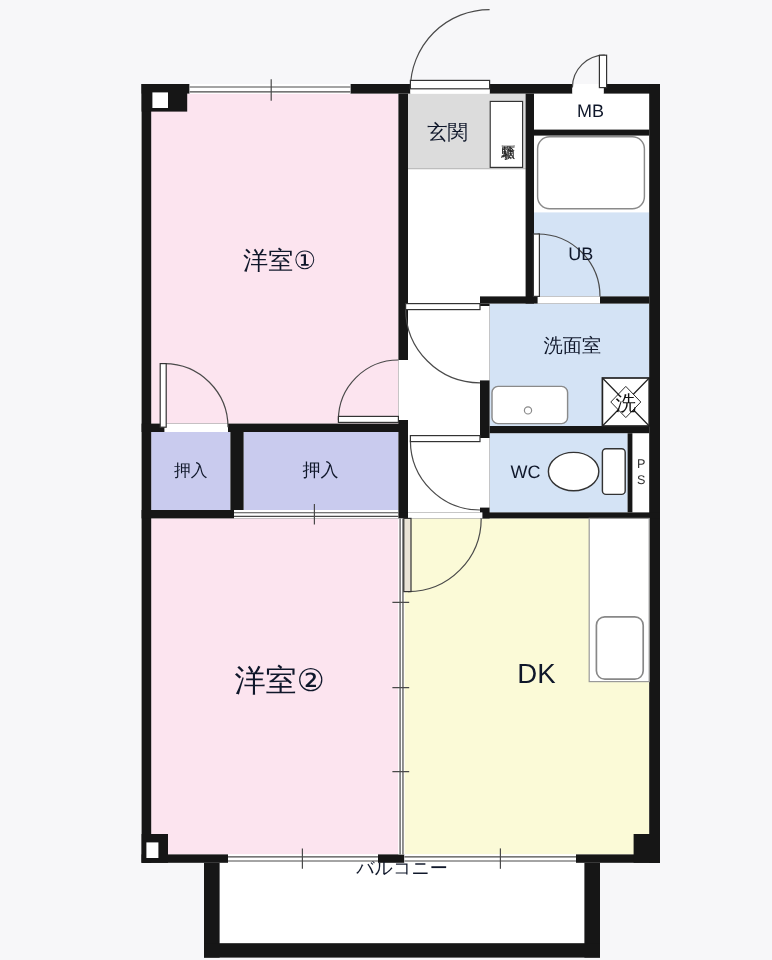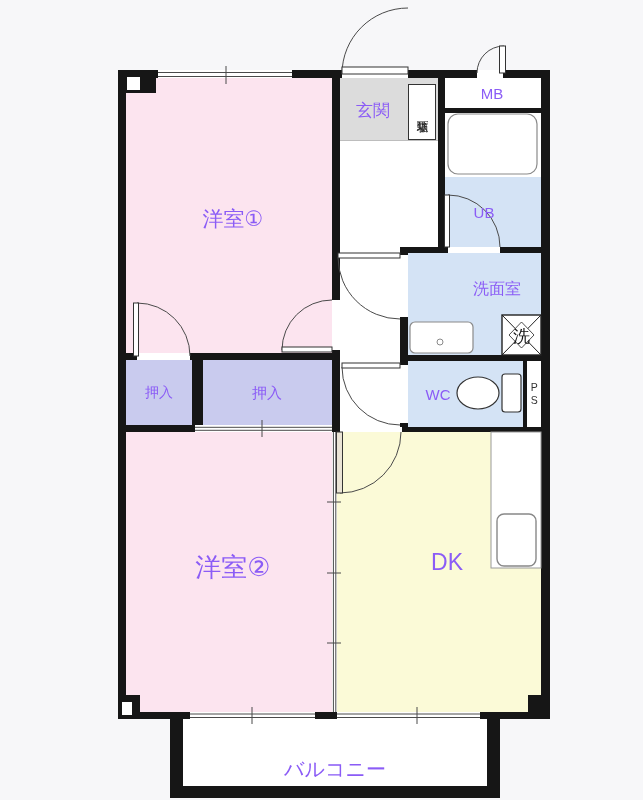--- a/index.html
+++ b/index.html
@@ -7,21 +7,21 @@
   .abs{position:absolute;}
   .wall{position:absolute;background:#161616;}
   .gap{position:absolute;background:#ffffff;}
   .room{position:absolute;}
   .room.pink{background:#fce4ef;}
   .room.lav{background:#c9cbee;}
   .room.blue{background:#d4e3f5;}
   .room.yellow{background:#fbfad7;}
   .room.gray{background:#dcdcdc;border-bottom:1px solid #bdbdbd;}
   .room.white{background:#ffffff;}
-  .lbl{position:absolute;transform:translate(-50%,-50%);white-space:nowrap;color:#8b5cf6;line-height:1;}
+  .lbl{position:absolute;transform:translate(-50%,-50%);white-space:nowrap;color:#0f172a;line-height:1;}
   .vtext{writing-mode:vertical-rl;text-orientation:upright;letter-spacing:1px;}
   .shoebox{position:absolute;left:408px;top:84px;width:26px;height:54px;background:#fff;
            border:1px solid #333;display:flex;align-items:center;justify-content:center;}
   .shoebox span{writing-mode:vertical-rl;text-orientation:upright;font-size:11.5px;color:#222;line-height:1;}
   svg.overlay{position:absolute;left:0;top:0;pointer-events:none;}
 </style>
 </head>
 <body>
 
 <div class="plan">
@@ -142,22 +142,22 @@
     </g>
   </svg>
 
   <div class="lbl" style="left:233px;top:218px;font-size:21px;">洋室①</div>
   <div class="lbl" style="left:373px;top:110px;font-size:17px;">玄関</div>
   <div class="shoebox">
       <span>下駄箱</span>
     </div>
   <div class="lbl" style="left:492px;top:93px;font-size:15px;">MB</div>
   <div class="lbl" style="left:484px;top:212px;font-size:15px;">UB</div>
-  <div class="lbl" style="left:477px;top:289px;font-size:16px;margin-left:20px;">洗面室</div>
+  <div class="lbl" style="left:477px;top:289px;font-size:16px;">洗面室</div>
   <div class="lbl" style="left:438px;top:394px;font-size:15px;">WC</div>
   <div class="lbl vtext" style="left:534px;top:394px;font-size:10.5px;color:#333;">PS</div>
   <div class="lbl" style="left:159px;top:392px;font-size:14px;">押入</div>
   <div class="lbl" style="left:267px;top:392px;font-size:15px;">押入</div>
   <div class="lbl" style="left:233px;top:567px;font-size:26px;">洋室②</div>
   <div class="lbl" style="left:447px;top:562px;font-size:23px;">DK</div>
-  <div class="lbl" style="left:335px;top:769px;font-size:20px;">バルコニー</div>
+  <div class="lbl" style="left:335px;top:724px;font-size:15px;">バルコニー</div>
 
 </div>
 
 </body></html>

